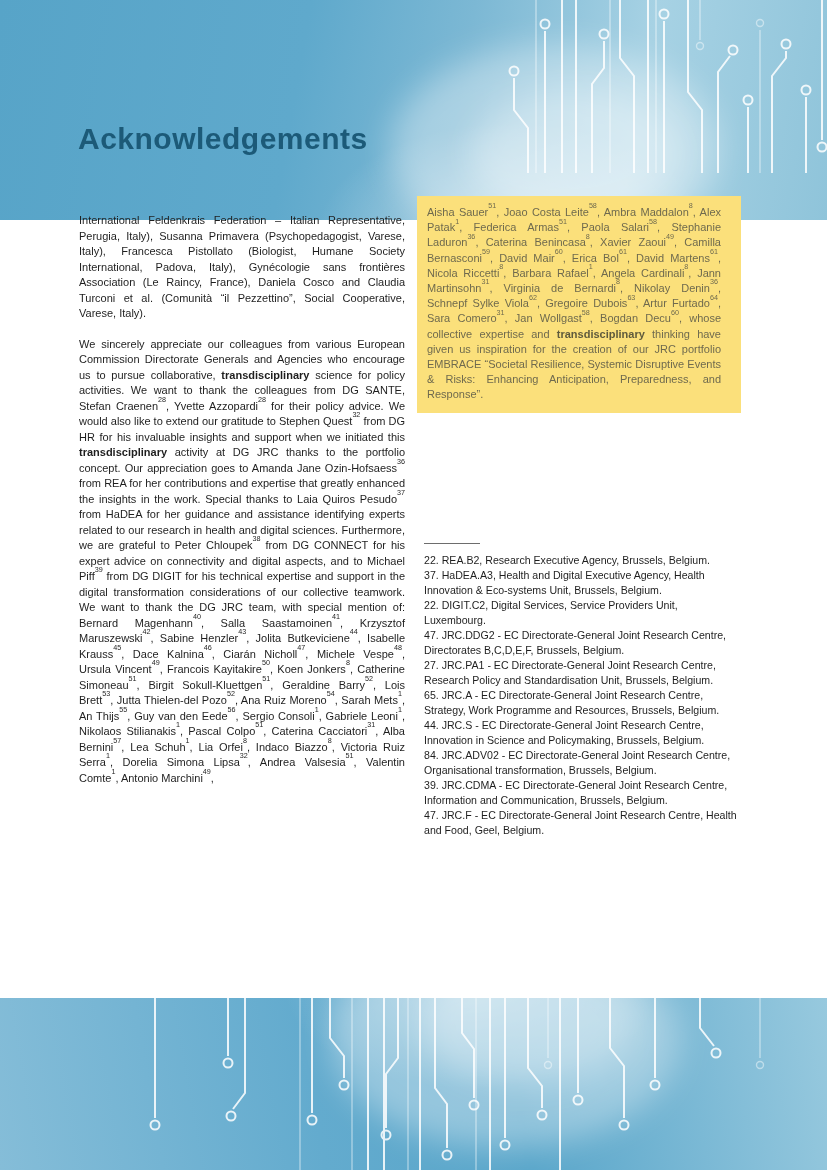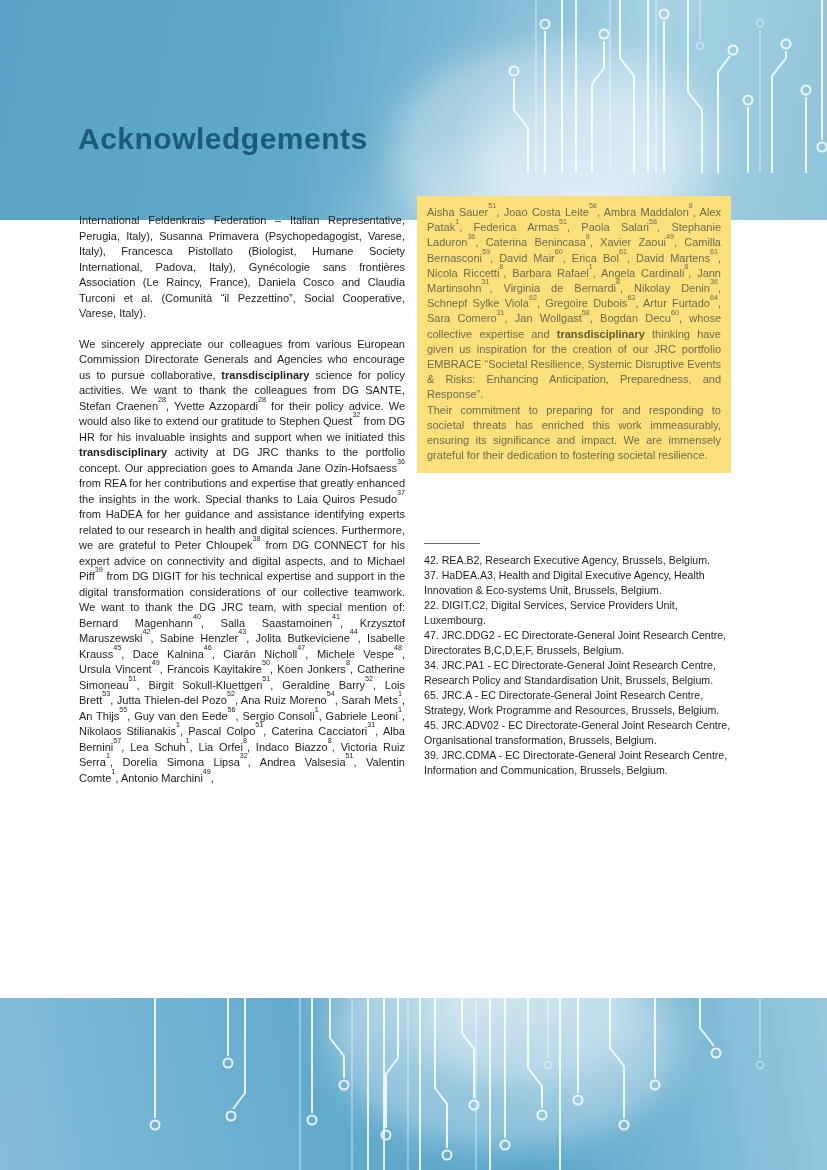--- a/index.html
+++ b/index.html
@@ -28,21 +28,21 @@
     font-size:30px;font-weight:bold;color:#1c5a78;letter-spacing:.5px;
   }
   
   .body-text{font-size:11px;line-height:15.5px;color:#1e1e1e;text-align:justify;}
   .body-text b{font-weight:bold;}
   sup{font-size:7.2px;line-height:0;position:relative;top:-3px;}
   .col-left{position:absolute;left:79px;top:205px;width:326px;}
   .col-left p{margin:8px 0 15px 0;}
   .highlight-box{
     position:absolute;left:417px;top:196px;width:294px;
-    background:#fbe07b;padding:9px 10px 10px 10px;
+    background:#fbe07b;padding:9px 20px 10px 10px;
     color:#6f6a4e;font-size:11px;line-height:15.2px;text-align:justify;
   }
   .highlight-box p{margin:0;}
   .highlight-box b{color:#5f5a3c;}
   .footnotes{position:absolute;left:424px;top:543px;width:313px;
     font-size:10.6px;line-height:15px;color:#1e1e1e;text-align:left;}
   .footnote-sep{width:56px;border-top:1.2px solid #6d6d6d;margin:0 0 9px 0;}
   .footnotes div.fn{margin:0;}
 </style>
 </head>
@@ -90,34 +90,35 @@
   <div class="page-title">Acknowledgements</div>
 </div>
 
 <div class="col-left body-text">
   <p>International Feldenkrais Federation – Italian Representative, Perugia, Italy), Susanna Primavera (Psychopedagogist, Varese, Italy), Francesca Pistollato (Biologist, Humane Society International, Padova, Italy), Gynécologie sans frontières Association (Le Raincy, France), Daniela Cosco and Claudia Turconi et al. (Comunità “il Pezzettino”, Social Cooperative, Varese, Italy).</p>
   <p>We sincerely appreciate our colleagues from various European Commission Directorate Generals and Agencies who encourage us to pursue collaborative, <b>transdisciplinary</b> science for policy activities. We want to thank the colleagues from DG SANTE, Stefan Craenen<sup>28</sup>, Yvette Azzopardi<sup>28</sup> for their policy advice. We would also like to extend our gratitude to Stephen Quest<sup>32</sup> from DG HR for his invaluable insights and support when we initiated this <b>transdisciplinary</b> activity at DG JRC thanks to the portfolio concept. Our appreciation goes to Amanda Jane Ozin-Hofsaess<sup>36</sup> from REA for her contributions and expertise that greatly enhanced the insights in the work. Special thanks to Laia Quiros Pesudo<sup>37</sup> from HaDEA for her guidance and assistance identifying experts related to our research in health and digital sciences. Furthermore, we are grateful to Peter Chloupek<sup>38</sup> from DG CONNECT for his expert advice on connectivity and digital aspects, and to Michael Piff<sup>39</sup> from DG DIGIT for his technical expertise and support in the digital transformation considerations of our collective teamwork. We want to thank the DG JRC team, with special mention of: Bernard Magenhann<sup>40</sup>, Salla Saastamoinen<sup>41</sup>, Krzysztof Maruszewski<sup>42</sup>, Sabine Henzler<sup>43</sup>, Jolita Butkeviciene<sup>44</sup>, Isabelle Krauss<sup>45</sup>, Dace Kalnina<sup>46</sup>, Ciarán Nicholl<sup>47</sup>, Michele Vespe<sup>48</sup>, Ursula Vincent<sup>49</sup>, Francois Kayitakire<sup>50</sup>, Koen Jonkers<sup>8</sup>, Catherine Simoneau<sup>51</sup>, Birgit Sokull-Kluettgen<sup>51</sup>, Geraldine Barry<sup>52</sup>, Lois Brett<sup>53</sup>, Jutta Thielen-del Pozo<sup>52</sup>, Ana Ruiz Moreno<sup>54</sup>, Sarah Mets<sup>1</sup>, An Thijs<sup>55</sup>, Guy van den Eede<sup>56</sup>, Sergio Consoli<sup>1</sup>, Gabriele Leoni<sup>1</sup>, Nikolaos Stilianakis<sup>1</sup>, Pascal Colpo<sup>51</sup>, Caterina Cacciatori<sup>31</sup>, Alba Bernini<sup>57</sup>, Lea Schuh<sup>1</sup>, Lia Orfei<sup>8</sup>, Indaco Biazzo<sup>8</sup>, Victoria Ruiz Serra<sup>1</sup>, Dorelia Simona Lipsa<sup>32</sup>, Andrea Valsesia<sup>51</sup>, Valentin Comte<sup>1</sup>, Antonio Marchini<sup>49</sup>,</p>
 </div>
 
 <div class="highlight-box">
   <p>Aisha Sauer<sup>51</sup>, Joao Costa Leite<sup>58</sup>, Ambra Maddalon<sup>8</sup>, Alex Patak<sup>1</sup>, Federica Armas<sup>51</sup>, Paola Salari<sup>58</sup>, Stephanie Laduron<sup>36</sup>, Caterina Benincasa<sup>8</sup>, Xavier Zaoui<sup>49</sup>, Camilla Bernasconi<sup>59</sup>, David Mair<sup>60</sup>, Erica Bol<sup>61</sup>, David Martens<sup>61</sup>, Nicola Riccetti<sup>8</sup>, Barbara Rafael<sup>1</sup>, Angela Cardinali<sup>8</sup>, Jann Martinsohn<sup>31</sup>, Virginia de Bernardi<sup>8</sup>, Nikolay Denin<sup>36</sup>, Schnepf Sylke Viola<sup>62</sup>, Gregoire Dubois<sup>63</sup>, Artur Furtado<sup>64</sup>, Sara Comero<sup>31</sup>, Jan Wollgast<sup>58</sup>, Bogdan Decu<sup>60</sup>, whose collective expertise and <b>transdisciplinary</b> thinking have given us inspiration for the creation of our JRC portfolio EMBRACE “Societal Resilience, Systemic Disruptive Events &amp; Risks: Enhancing Anticipation, Preparedness, and Response”.</p>
-  <p>Their commitment to preparing for and responding to societal threats has enriched this work immeasurably, ensuring its significance and impact. We are immensely grateful for their dedication to fostering societal resilience.</p>
 </div>
 
 <div class="footnotes">
   <div class="footnote-sep"></div>
   <div>
-      <div class="fn">42. REA.B2, Research Executive Agency, Brussels, Belgium.</div>
+      <div class="fn">22. REA.B2, Research Executive Agency, Brussels, Belgium.</div>
       <div class="fn">37. HaDEA.A3, Health and Digital Executive Agency, Health Innovation &amp; Eco-systems Unit, Brussels, Belgium.</div>
       <div class="fn">22. DIGIT.C2, Digital Services, Service Providers Unit, Luxembourg.</div>
       <div class="fn">47. JRC.DDG2 - EC Directorate-General Joint Research Centre, Directorates B,C,D,E,F, Brussels, Belgium.</div>
-      <div class="fn">34. JRC.PA1 - EC Directorate-General Joint Research Centre, Research Policy and Standardisation Unit, Brussels, Belgium.</div>
+      <div class="fn">27. JRC.PA1 - EC Directorate-General Joint Research Centre, Research Policy and Standardisation Unit, Brussels, Belgium.</div>
       <div class="fn">65. JRC.A - EC Directorate-General Joint Research Centre, Strategy, Work Programme and Resources, Brussels, Belgium.</div>
-      <div class="fn">45. JRC.ADV02 - EC Directorate-General Joint Research Centre, Organisational transformation, Brussels, Belgium.</div>
+      <div class="fn">44. JRC.S - EC Directorate-General Joint Research Centre, Innovation in Science and Policymaking, Brussels, Belgium.</div>
+      <div class="fn">84. JRC.ADV02 - EC Directorate-General Joint Research Centre, Organisational transformation, Brussels, Belgium.</div>
       <div class="fn">39. JRC.CDMA - EC Directorate-General Joint Research Centre, Information and Communication, Brussels, Belgium.</div>
+      <div class="fn">47. JRC.F - EC Directorate-General Joint Research Centre, Health and Food, Geel, Belgium.</div>
     </div>
 </div>
 
 <div class="band band-bottom">
   <div class="blob" style="left:330px;top:-70px;width:350px;height:220px;"></div>
   <div class="blob" style="left:420px;top:-40px;width:220px;height:130px;background:rgba(255,255,255,.3);"></div>
   <svg class="circ" width="827" height="172" viewBox="0 0 827 172">
     <g stroke="#ffffff" stroke-width="2" fill="none" opacity="0.85">
       <path d="M155 0 V120"></path>
         <circle cx="155" cy="127" r="4.5"></circle>

